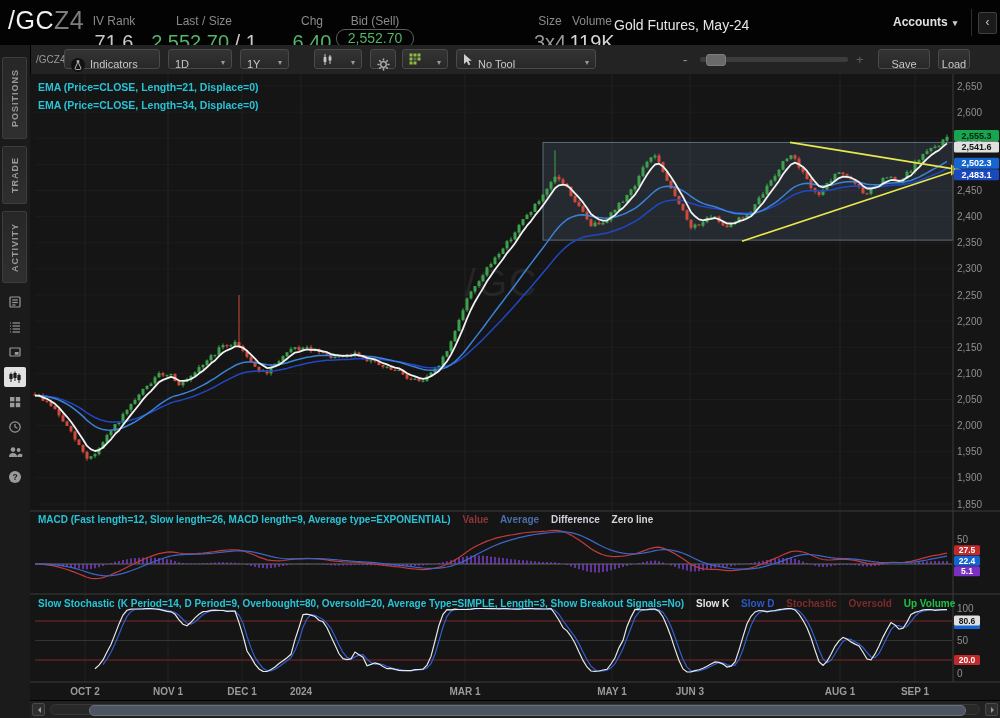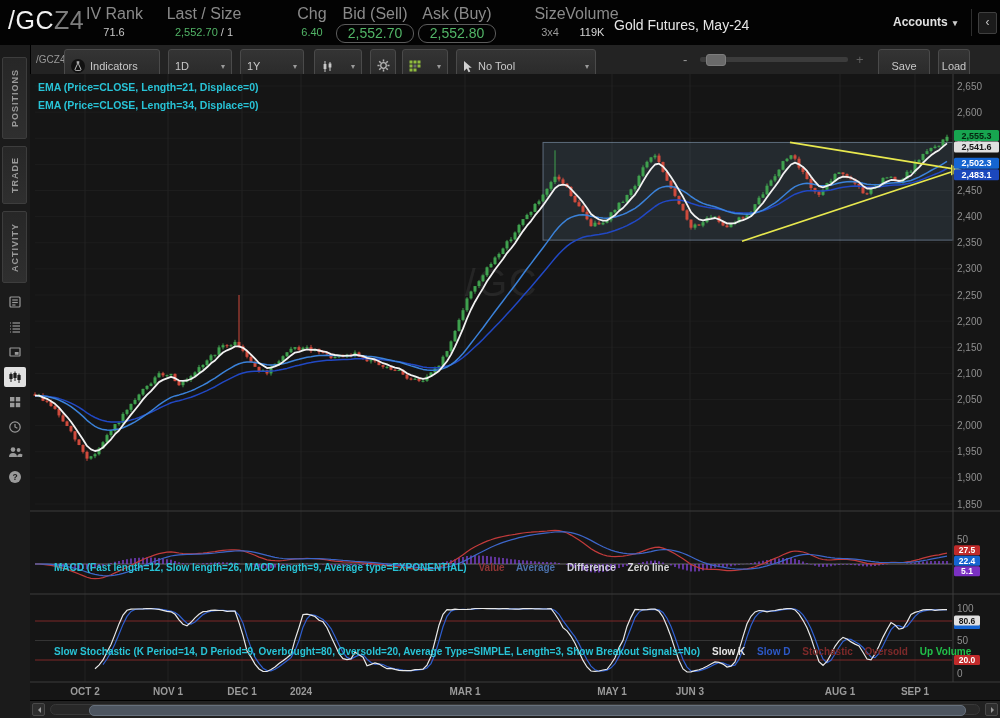--- a/index.html
+++ b/index.html
@@ -4,56 +4,56 @@
 <title>thinkorswim — /GCZ4 Gold Futures</title>
 <style>
   html,body{margin:0;padding:0;background:#000;}
   body{width:1000px;height:718px;position:relative;overflow:hidden;
        font-family:"Liberation Sans", sans-serif; -webkit-font-smoothing:antialiased;}
   
   .hdr{position:absolute;left:0;top:0;width:1000px;height:45px;background:#030303;border-bottom:1px solid #1c1c1c;}
   .sym{position:absolute;left:8px;top:6px;font-size:25px;letter-spacing:.5px;}
   .sym .a{color:#f2f2f2;} .sym .b{color:#7d7d7d;}
   .hf{position:absolute;top:0;height:45px;text-align:center;}
-  .hl{font-size:16px;color:#8a8a8a;margin-top:5px;white-space:nowrap;}
-  .hv{font-size:11px;color:#c9c9c9;margin-top:3px;white-space:nowrap;}
+  .hl{font-size:12px;color:#8a8a8a;margin-top:14px;white-space:nowrap;}
+  .hv{font-size:20px;color:#c9c9c9;margin-top:3px;white-space:nowrap;}
   .green{color:var(--green);}
   .qbox{border:1px solid #5c5c5c;border-radius:9px;padding:0 5px;margin-top:1px;
         font-size:14px;color:var(--green);line-height:17px;cursor:pointer;}
   .desc{position:absolute;left:614px;top:17px;font-size:14px;color:#e6e6e6;white-space:nowrap;}
   .accounts{position:absolute;left:893px;top:15px;font-size:12px;font-weight:bold;color:#e0e0e0;cursor:pointer;text-align:center;}
   .accounts .car{font-size:9px;color:#cccccc;margin-left:5px;}
   .hsep{position:absolute;left:971px;top:9px;width:1px;height:27px;background:#2e2e2e;}
   .collapse{position:absolute;left:978px;top:12px;width:17px;height:20px;background:#1b1b1b;border:1px solid #3f3f3f;
             border-radius:2px;color:#c9c9c9;font-size:12px;text-align:center;line-height:18px;cursor:pointer;}
   
   .tbar{position:absolute;left:30px;top:45px;width:970px;height:29px;background:#232323;border-bottom:1px solid #000;}
   .tsym{position:absolute;left:6px;top:9px;font-size:10px;color:#9a9a9a;}
   .tbtn{position:absolute;top:4px;height:20px;box-sizing:border-box;background:linear-gradient(#343434,#282828);
-        border:1px solid #4a4a4a;border-radius:3px;color:#c8c8c8;font-size:11px;display:flex;align-items:center;
-        padding:16px 6px;cursor:pointer;white-space:nowrap;}
+        border:1px solid #4a4a4a;border-radius:3px;color:#c8c8c8;font-size:11px;display:flex;
+        padding:8px 6px;cursor:pointer;white-space:nowrap;}
   .tbtn .car{margin-left:auto;font-size:8px;color:#9a9a9a;padding-left:6px;}
   .iconwrap{display:inline-flex;align-items:center;margin-right:5px;}
   .indic-circ{width:14px;height:14px;border-radius:50%;background:#111;display:inline-flex;align-items:center;justify-content:center;}
   .slider{position:absolute;top:12px;height:5px;background:#3c3c3c;border-radius:2px;cursor:pointer;}
   .thumb{position:absolute;top:-3px;width:18px;height:10px;background:#6a6a6a;border:1px solid #7d7d7d;border-radius:3px;}
   .zoomsign{position:absolute;top:7px;font-size:13px;}
   
   .sbar{position:absolute;left:0;top:45px;width:30px;height:673px;background:#1b1b1b;border-right:1px solid #000;}
   .vtab{position:absolute;left:2px;width:25px;box-sizing:border-box;background:linear-gradient(#2f2f2f,#272727);
         border:1px solid #3d3d3d;border-radius:2px;color:#9a9a9a;font-size:9px;font-weight:bold;letter-spacing:1px;
         writing-mode:vertical-rl;transform:rotate(180deg);display:flex;align-items:center;justify-content:center;cursor:pointer;}
   .sic{position:absolute;left:4px;width:22px;height:20px;display:flex;align-items:center;justify-content:center;cursor:pointer;border-radius:2px;}
   .sic.active{background:#e2e2e2;}
   
   .chart-region{position:absolute;left:30px;top:74px;width:970px;height:626px;background:#151515;}
   #chartSvg{position:absolute;left:0;top:0;}
   .ema-lbls{position:absolute;left:8px;top:4px;}
   .ema-lbls div{font-size:10.5px;font-weight:bold;color:var(--cyan);line-height:18px;white-space:nowrap;cursor:pointer;}
-  .studyrow{position:absolute;left:24px;width:920px;overflow:hidden;white-space:nowrap;font-size:10px;font-weight:bold;cursor:pointer;margin-top:48px;}
+  .studyrow{position:absolute;left:8px;width:920px;overflow:hidden;white-space:nowrap;font-size:10px;font-weight:bold;cursor:pointer;}
   .studyrow span{margin-right:9px;}
   .studyrow .slabel{color:var(--cyan);}
   
   .hscroll{position:absolute;left:30px;top:700px;width:970px;height:18px;background:#212121;border-top:1px solid #000;}
   .scrbtn{position:absolute;top:2px;width:13px;height:13px;box-sizing:border-box;background:#2e2e2e;border:1px solid #4a4a4a;border-radius:2px;cursor:pointer;}
   .scrbtn:after{content:"";position:absolute;left:4px;top:3px;border:3px solid transparent;}
   .scrbtn.left:after{border-right-color:#9a9a9a;left:2px;}
   .scrbtn.right:after{border-left-color:#9a9a9a;left:5px;}
   .scrtrack{position:absolute;left:20px;top:3px;width:930px;height:11px;background:#282828;border:1px solid #383838;border-radius:6px;box-sizing:border-box;}
   .scrthumb{position:absolute;left:38px;top:0px;width:875px;height:9px;background:#4d5560;border:1px solid #66707c;border-radius:5px;cursor:grab;}
@@ -75,24 +75,20 @@
     <div class="hv"><span class="green">2,552.70</span><span style="color:#c9c9c9"> / 1</span></div>
   </div>
   <div class="hf" style="left:286px;width:52px">
     <div class="hl">Chg</div>
     <div class="hv green">6.40</div>
   </div>
   <div class="hf" style="left:336px;width:78px">
     <div class="hl">Bid (Sell)</div>
     <div class="qbox">2,552.70</div>
   </div>
-  <div class="hf" style="left:418px;width:78px">
-    <div class="hl">Ask (Buy)</div>
-    <div class="qbox">2,552.80</div>
-  </div>
   <div class="hf" style="left:529px;width:42px">
     <div class="hl">Size</div>
     <div class="hv" style="color:#9a9a9a">3x4</div>
   </div>
   <div class="hf" style="left:565px;width:54px">
     <div class="hl">Volume</div>
     <div class="hv" style="color:#d6d6d6">119K</div>
   </div>
   <div class="desc">Gold Futures, May-24</div>
   <div class="accounts">
@@ -109,21 +105,21 @@
       <svg width="10" height="10" viewBox="0 0 12 12">
           <path d="M4.4 1h3.2M5.2 1v3L2.6 9.6a1.3 1.3 0 001.2 1.9h4.4a1.3 1.3 0 001.2-1.9L6.8 4V1" stroke="#dddddd" stroke-width="1" fill="none"></path>
         </svg>
     </span>
     <span>Indicators</span>
   </div>
   <div class="tbtn" style="left:138px;width:64px">
     <span>1D</span>
     <span class="car">▾</span>
   </div>
-  <div class="tbtn" style="left:210px;width:64px">
+  <div class="tbtn" style="left:210px;width:49px">
     <span>1Y</span>
     <span class="car">▾</span>
   </div>
   <div class="tbtn" style="left:284px;width:48px">
     <span class="iconwrap">
       <svg width="13" height="13" viewBox="0 0 13 13">
           <line x1="4" y1="1" x2="4" y2="12" stroke="#c8c8c8"></line>
           <rect x="2.6" y="4" width="2.8" height="5" fill="#c8c8c8"></rect>
           <line x1="9" y1="2" x2="9" y2="11" stroke="#c8c8c8"></line>
           <rect x="7.6" y="3.5" width="2.8" height="4" fill="#c8c8c8"></rect>

